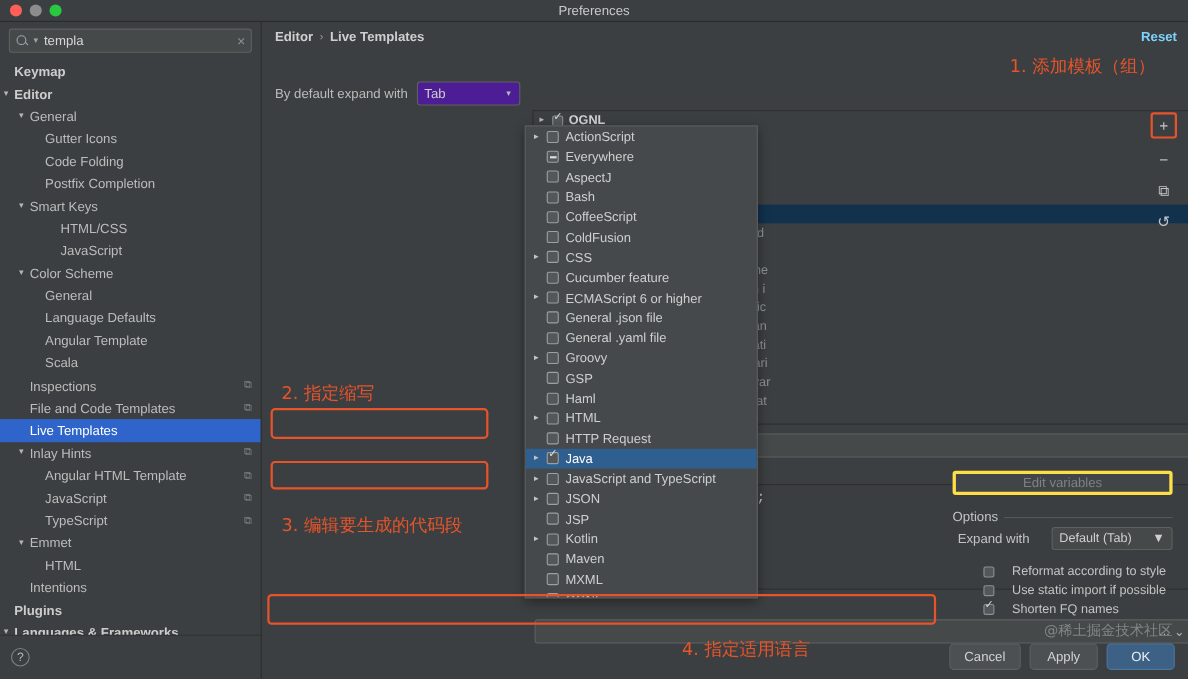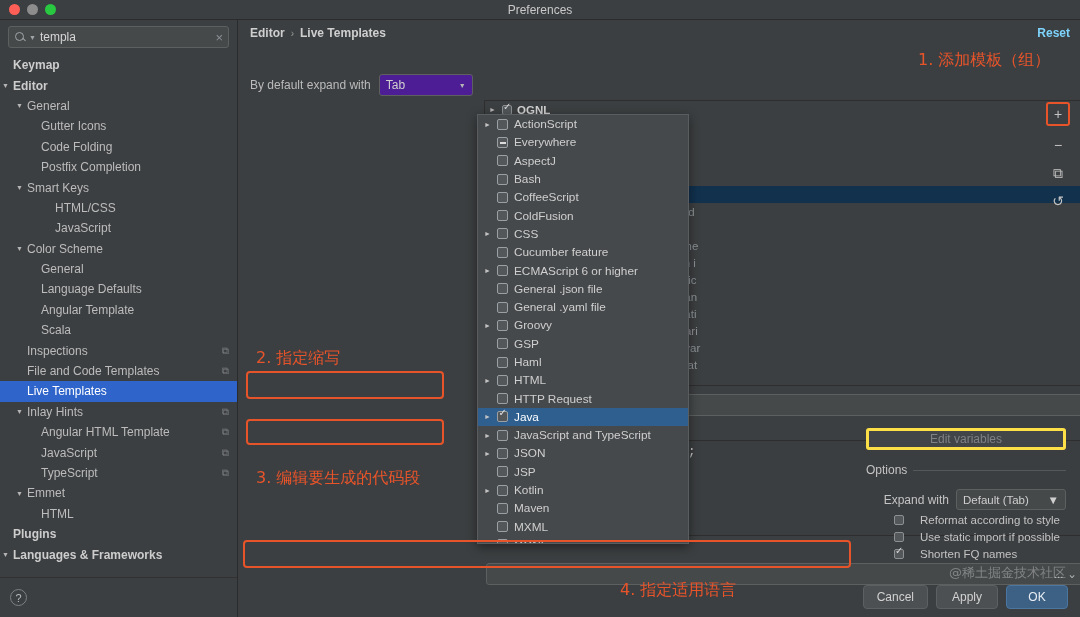--- a/index.html
+++ b/index.html
@@ -184,22 +184,22 @@
     display: flex; align-items: center; justify-content: center;
     font-size: 12px; color: #7e8185;
   }
   .options-hdr {
     position: absolute; right: 14px; top: 443px; width: 200px;
     display: flex; align-items: center; gap: 6px;
     font-size: 12px; color: #c3c3c3;
   }
   .options-hdr .rule { flex: 1; height: 1px; background: #55585a; }
   .expand-with-row {
-    position: absolute; right: 14px; top: 469px; width: 200px;
-    display: flex; align-items: center; justify-content: flex-end; gap: 7px;
+    position: absolute; right: 14px; top: 459px; width: 200px;
+    display: flex; align-items: center; justify-content: flex-end; gap: 20px;
   }
   .expand-with-row .lbl { font-size: 12px; color: #c3c3c3;}
   .combo2 {
     height: 21px; width: 110px; background: #45494a;
     border: 1px solid #5e6060; border-radius: 3px;
     display: flex; align-items: center; justify-content: space-between;
     padding: 0 6px; font-size: 11.5px; color: #cfcfcf;
   }
   .opt-check {
     position: absolute; right: 14px; width: 200px;
@@ -380,20 +380,24 @@
           <span class="t-copy">⧉</span>
         </div>
         <div class="t-item" style="padding-left: 16px;">
           <span class="t-arrow">▼</span>
           <span class="t-label">Emmet</span>
         </div>
         <div class="t-item" style="padding-left: 30px;">
           <span class="t-arrow"></span>
           <span class="t-label">HTML</span>
         </div>
+        <div class="t-item" style="padding-left: 16px;">
+          <span class="t-arrow"></span>
+          <span class="t-label">Intentions</span>
+        </div>
         <div class="t-item bold" style="padding-left: 2px;">
           <span class="t-arrow"></span>
           <span class="t-label">Plugins</span>
         </div>
         <div class="t-item bold" style="padding-left: 2px;">
           <span class="t-arrow">▼</span>
           <span class="t-label">Languages &amp; Frameworks</span>
         </div>
       </div>
     <div class="help-bar">

